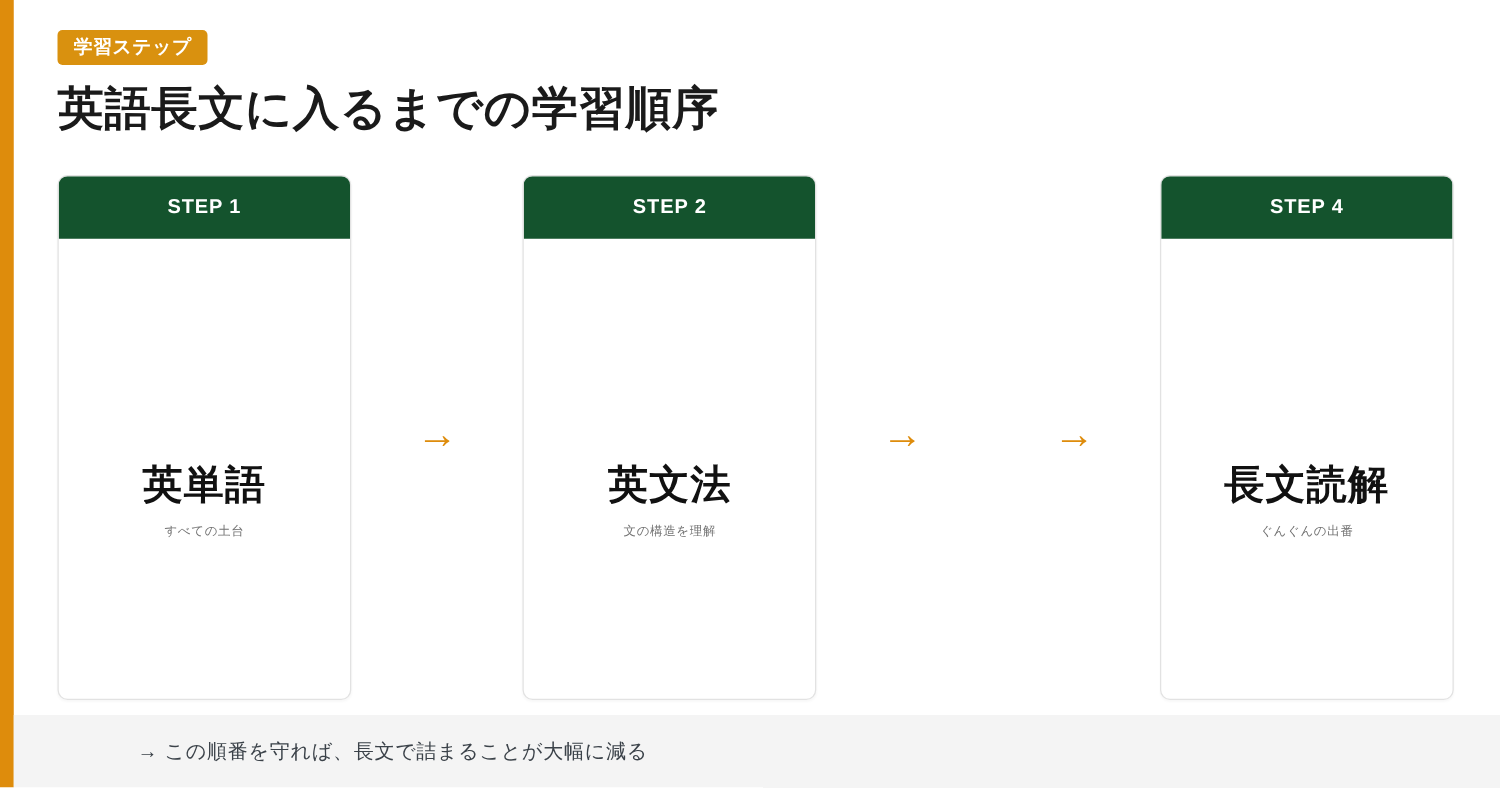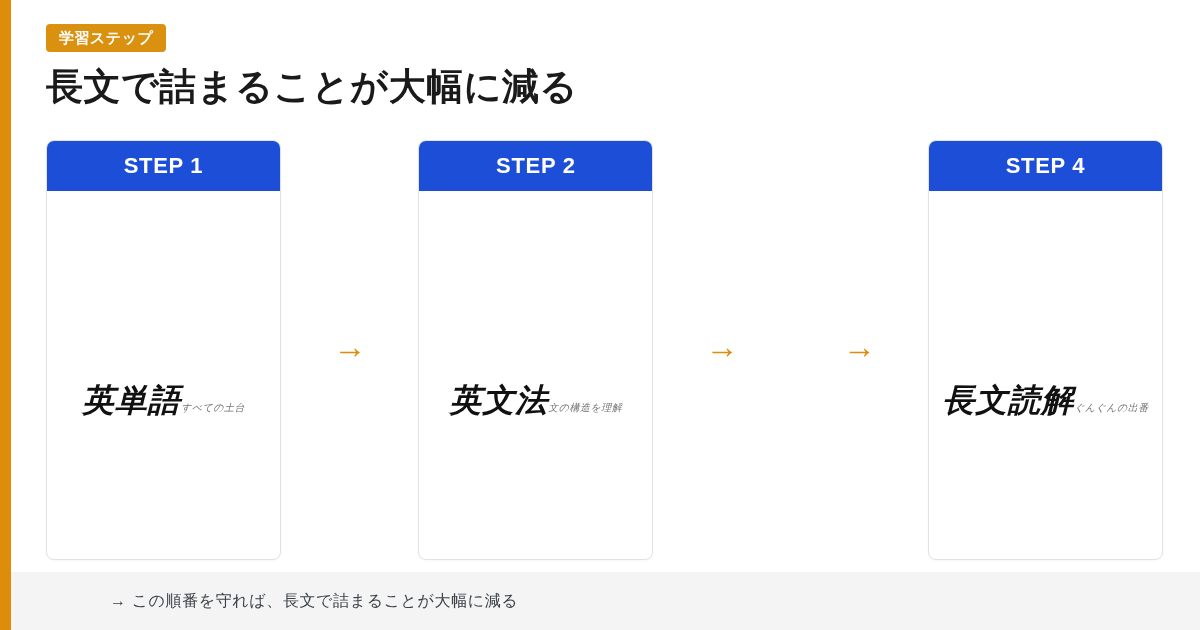--- a/index.html
+++ b/index.html
@@ -72,39 +72,38 @@
     border: 1px solid #e2e2e2;
     border-radius: 8px;
     box-sizing: border-box;
     overflow: hidden;
     display: flex;
     flex-direction: column;
     box-shadow: 0 1px 2px rgba(0,0,0,0.03);
   }
   .step-head {
     height: 50px;
-    background: #1d4ed8;
+    background: #14532d;
     color: #ffffff;
-    font-size: 22px;
+    font-size: 16px;
     font-weight: bold;
     letter-spacing: 0.7px;
     display: flex;
     align-items: center;
     justify-content: center;
     flex: 0 0 50px;
   }
   .step-body {
     flex: 1 1 auto;
     display: flex;
-    flex-direction: row;
+    flex-direction: column;
     align-items: center;
     justify-content: center;
     padding-top: 52px;
     box-sizing: border-box;
-    font-style: italic;
   }
   .step-title {
     font-size: 32px;
     font-weight: bold;
     color: #111111;
     line-height: 1.1;
     letter-spacing: 1px;
   }
   .step-sub {
     margin-top: 13px;
@@ -146,21 +145,21 @@
 </style>
 </head>
 <body>
 
 <div class="page">
 
   <div class="accent-rail"></div>
 
   <div class="header">
     <div class="badge">学習ステップ</div>
-    <h1 class="page-title">長文で詰まることが大幅に減る</h1>
+    <h1 class="page-title">英語長文に入るまでの学習順序</h1>
   </div>
 
   <div class="steps-row">
 
     <div class="step-card">
       <div class="step-head">STEP 1</div>
       <div class="step-body">
         <div class="step-title">英単語</div>
         <div class="step-sub">すべての土台</div>
       </div>

